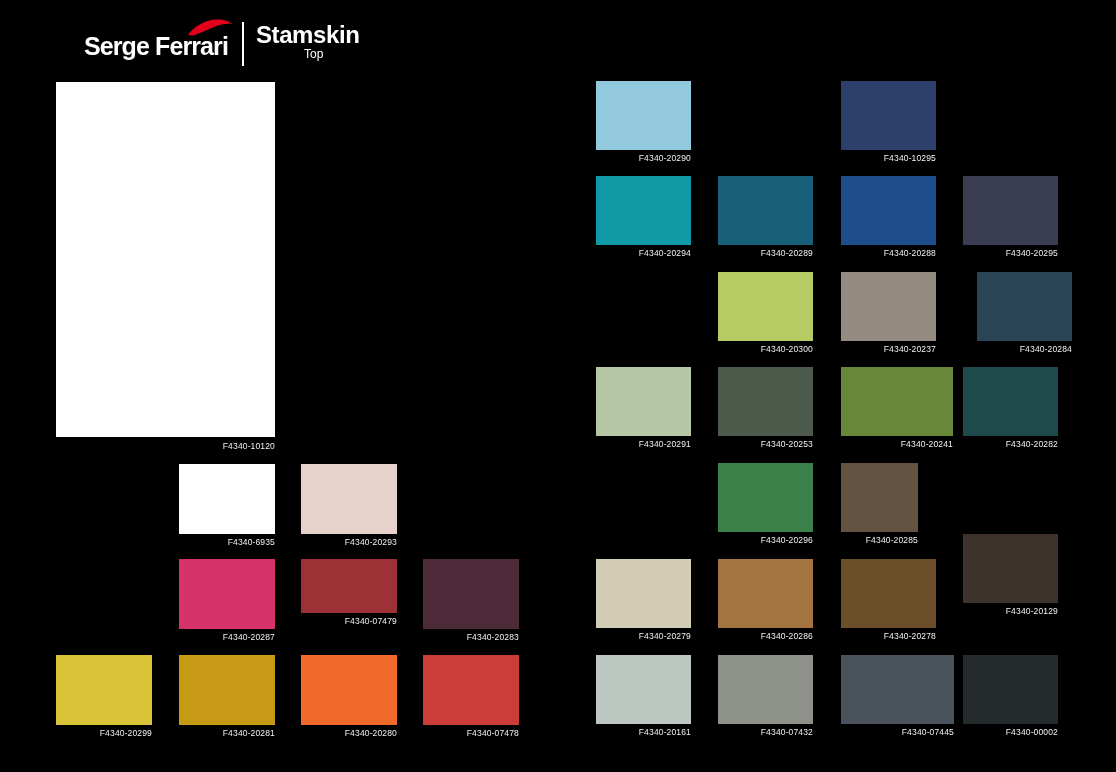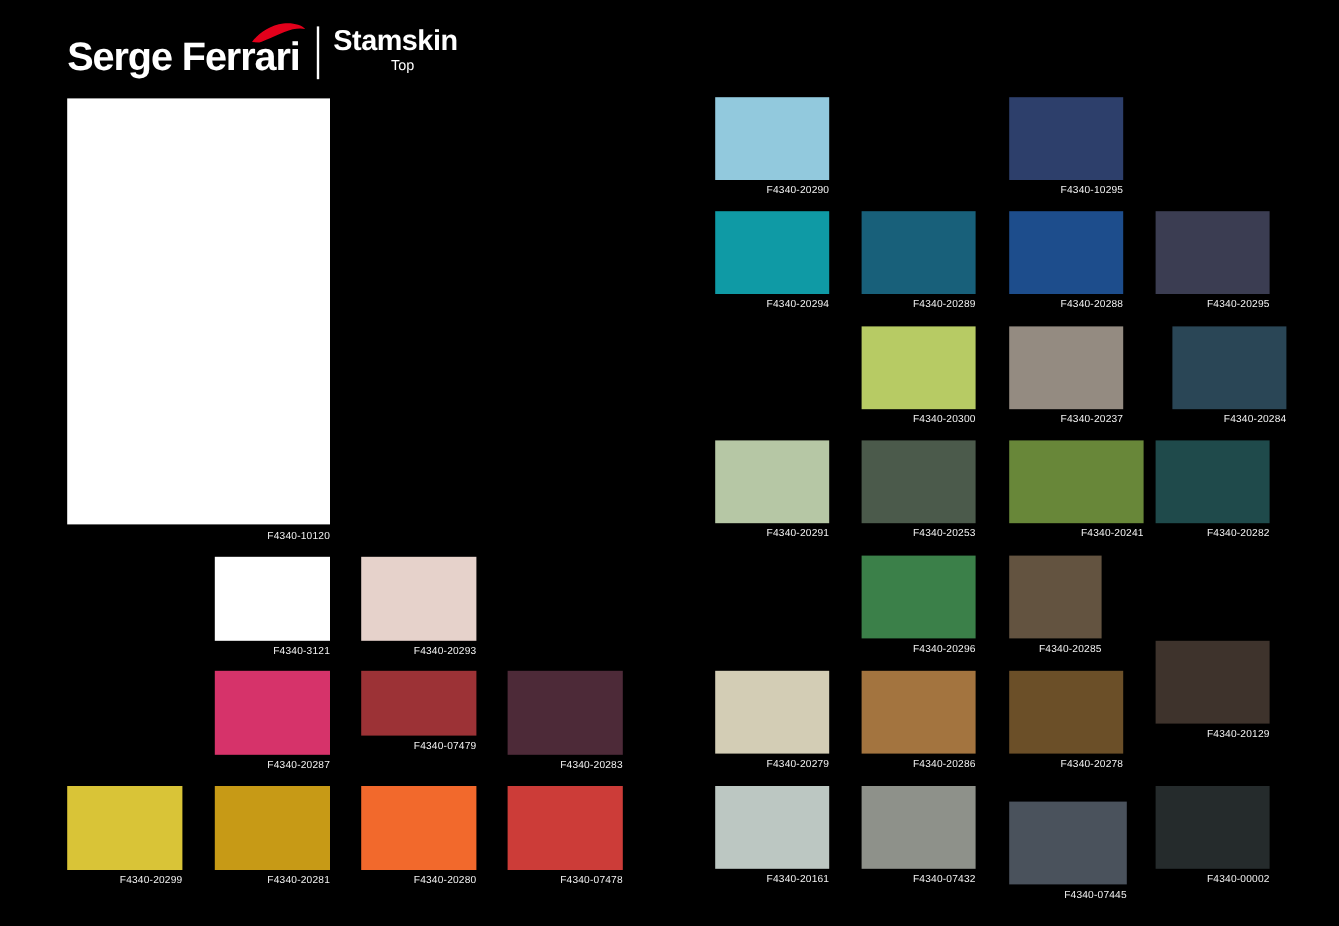--- a/index.html
+++ b/index.html
@@ -28,27 +28,28 @@
     height: 50px;
   }
   #brand-primary {
     position: relative;
     padding-right: 12px;
     display: flex;
     align-items: center;
     height: 44px;
   }
   #brand-primary-text {
-    font-size: 33px;
+    font-size: 25px;
     font-weight: bold;
     letter-spacing: -0.9px;
     line-height: 1;
     white-space: nowrap;
     color: #ffffff;
     margin-top: 5px;
+    margin-left: 28px;
   }
   #brand-flame {
     position: absolute;
     right: 7px;
     top: -3px;
     width: 46px;
     height: 17px;
     pointer-events: none;
   }
   #brand-divider {
@@ -124,21 +125,21 @@
   </div>
 </div>
 
 <div id="swatch-grid">
     <div class="swatch hero" style="left: 56px; top: 82px; width: 219px; height: 355px;">
       <div class="chip" style="background: rgb(255, 255, 255);"></div>
       <div class="ref" style="color: rgb(242, 242, 242);">F4340-10120</div>
     </div>
     <div class="swatch" style="left: 179px; top: 464px; width: 96px; height: 70px;">
       <div class="chip" style="background: rgb(255, 255, 255);"></div>
-      <div class="ref" style="color: rgb(242, 242, 242);">F4340-3121</div>
+      <div class="ref" style="color: rgb(242, 242, 242);">F4340-6935</div>
     </div>
     <div class="swatch" style="left: 301px; top: 464px; width: 96px; height: 70px;">
       <div class="chip" style="background: rgb(230, 210, 203);"></div>
       <div class="ref" style="color: rgb(242, 242, 242);">F4340-20293</div>
     </div>
     <div class="swatch" style="left: 179px; top: 559px; width: 96px; height: 70px;">
       <div class="chip" style="background: rgb(214, 51, 106);"></div>
       <div class="ref" style="color: rgb(242, 242, 242);">F4340-20287</div>
     </div>
     <div class="swatch" style="left: 301px; top: 559px; width: 96px; height: 54px;">
@@ -242,21 +243,21 @@
       <div class="ref" style="color: rgb(242, 242, 242);">F4340-20129</div>
     </div>
     <div class="swatch" style="left: 596px; top: 655px; width: 95px; height: 69px;">
       <div class="chip" style="background: rgb(188, 199, 194);"></div>
       <div class="ref" style="color: rgb(242, 242, 242);">F4340-20161</div>
     </div>
     <div class="swatch" style="left: 718px; top: 655px; width: 95px; height: 69px;">
       <div class="chip" style="background: rgb(142, 145, 138);"></div>
       <div class="ref" style="color: rgb(242, 242, 242);">F4340-07432</div>
     </div>
-    <div class="swatch" style="left: 841px; top: 655px; width: 98px; height: 69px; margin-top: 13px;">
+    <div class="swatch" style="left: 841px; top: 655px; width: 113px; height: 69px;">
       <div class="chip" style="background: rgb(74, 82, 92);"></div>
       <div class="ref" style="color: rgb(242, 242, 242);">F4340-07445</div>
     </div>
     <div class="swatch" style="left: 963px; top: 655px; width: 95px; height: 69px;">
       <div class="chip" style="background: rgb(37, 43, 44);"></div>
       <div class="ref" style="color: rgb(242, 242, 242);">F4340-00002</div>
     </div>
   </div>
 
 </body></html>

